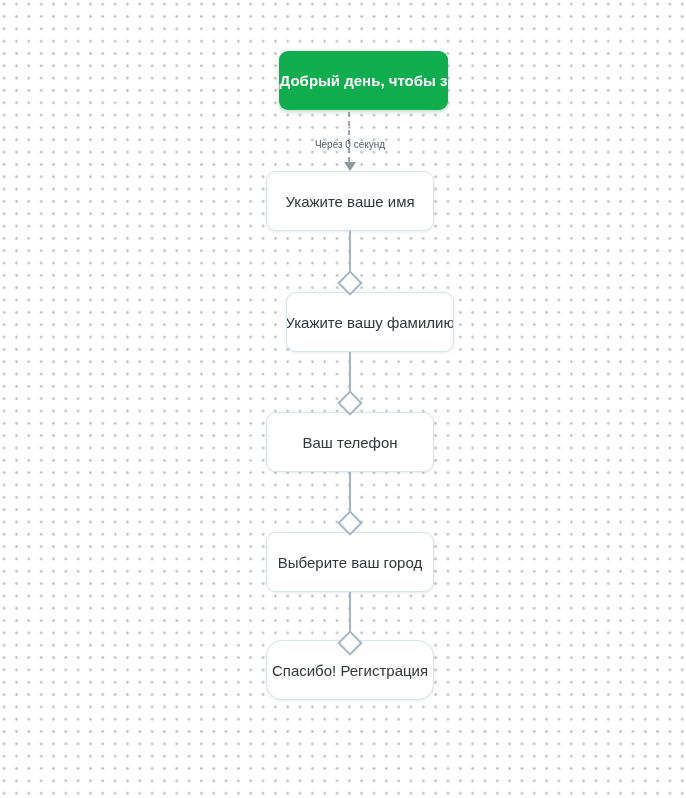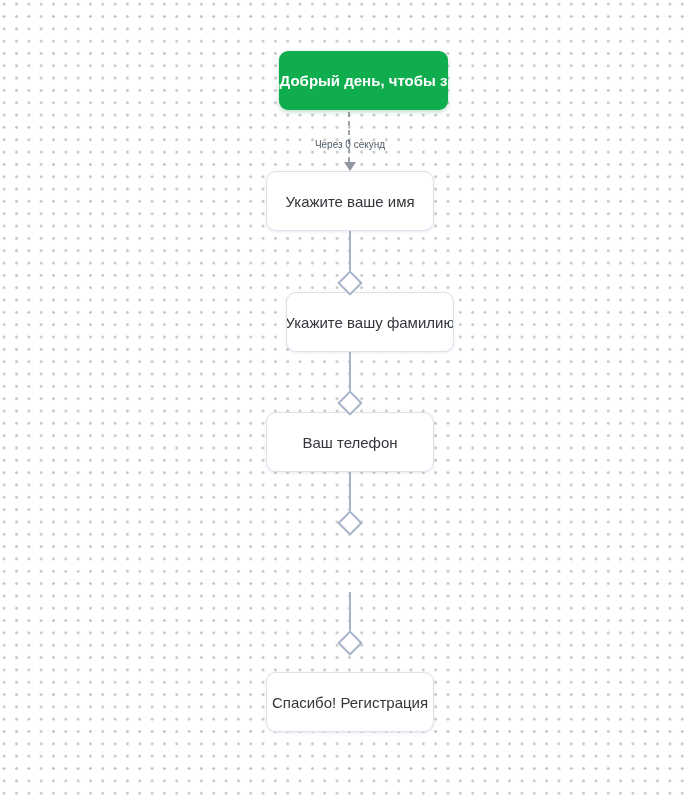--- a/index.html
+++ b/index.html
@@ -51,21 +51,21 @@
     text-align: center;
     white-space: nowrap; overflow: hidden;
     padding: 0 15px;
     z-index: 2;
     cursor: pointer;
   }
   .step-node.n0 { top: 171px; }
   .step-node.n1 { top: 292px; margin-left: 20px; }
   .step-node.n2 { top: 412px; text-align: right; }
   .step-node.n3 { top: 532px; }
-  .step-node.n4 { top: 672px; }
+  .step-node.n4 { top: 640px; border-radius: 16px; }
 
   
   .vline {
     position: absolute;
     left: 349px;
     width: 2px;
     background: #a6b4c9;
     z-index: 1;
   }
   .vline.l0 { top: 231px; height: 61px; }
@@ -137,16 +137,17 @@
   <div class="diamond d1"></div>
   <div class="diamond d2"></div>
   <div class="diamond d3"></div>
 
   <div class="step-node n0">Укажите ваше имя</div>
 
   <div class="step-node n1">Укажите вашу фамилию</div>
 
   <div class="step-node n2">Ваш телефон</div>
 
+  <div class="step-node n3">Выберите ваш город</div>
 
   <div class="step-node n4">Спасибо! Регистрация</div>
 
 </div>
 
 </body></html>

